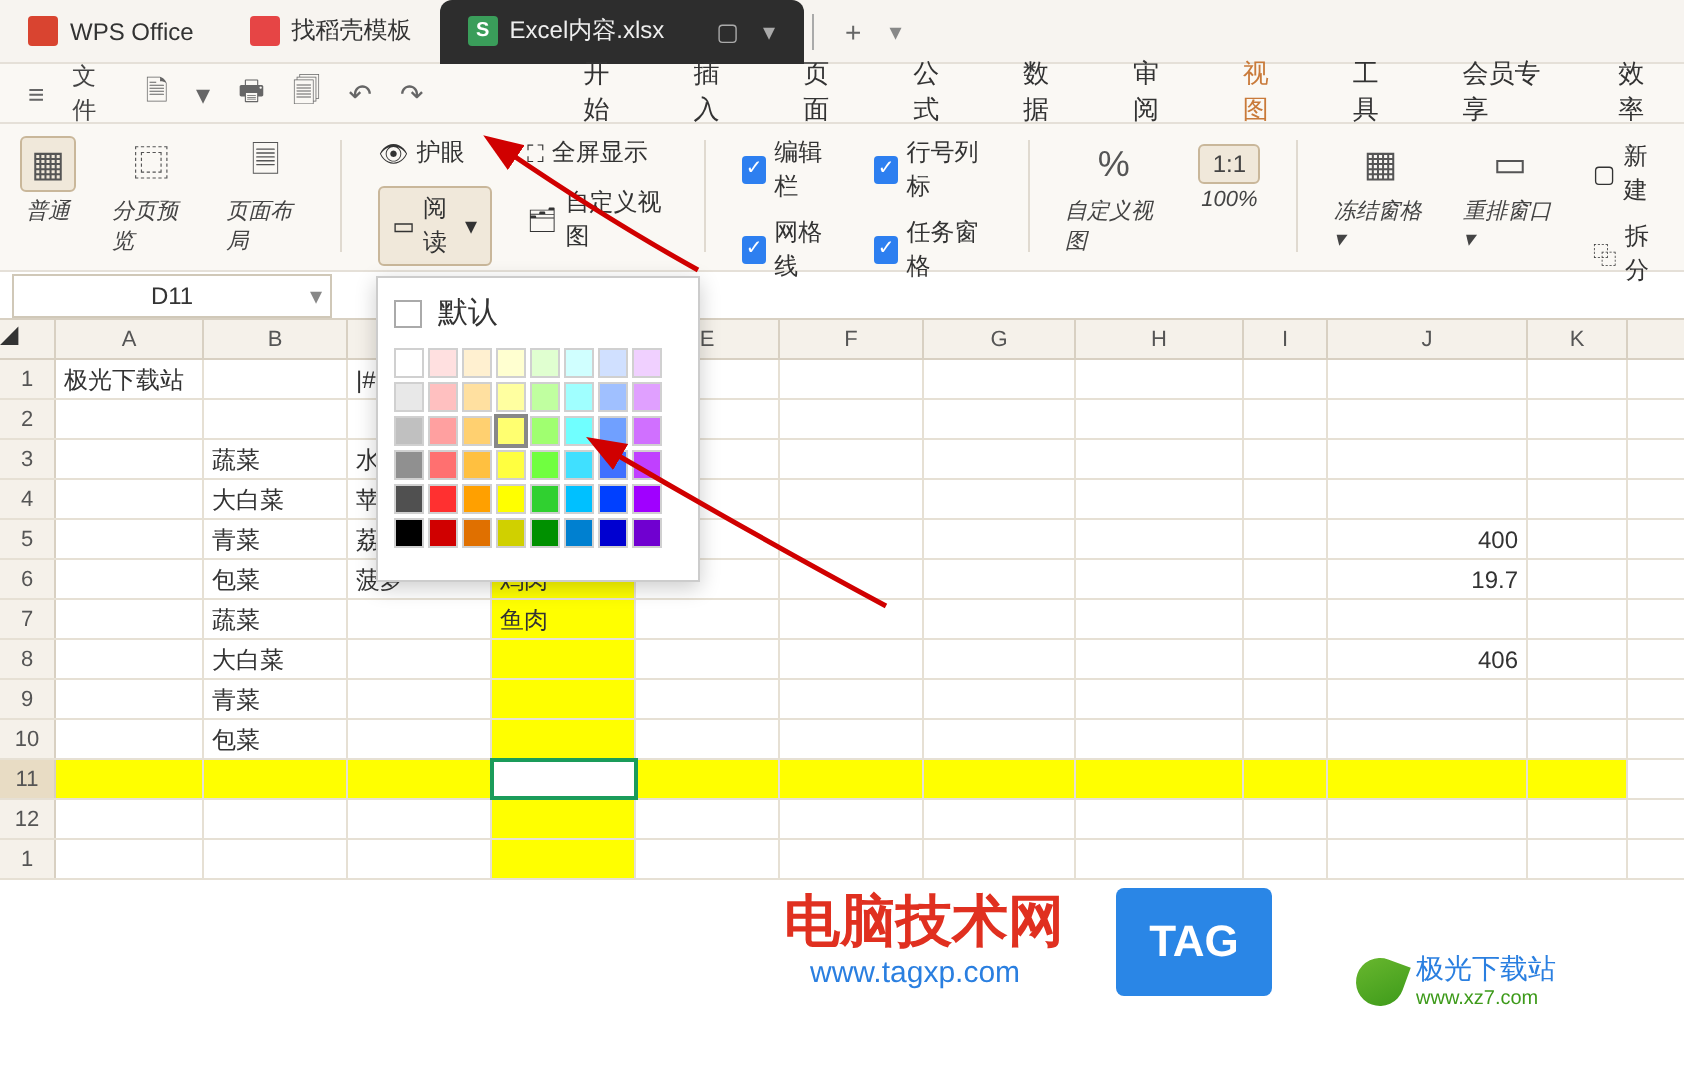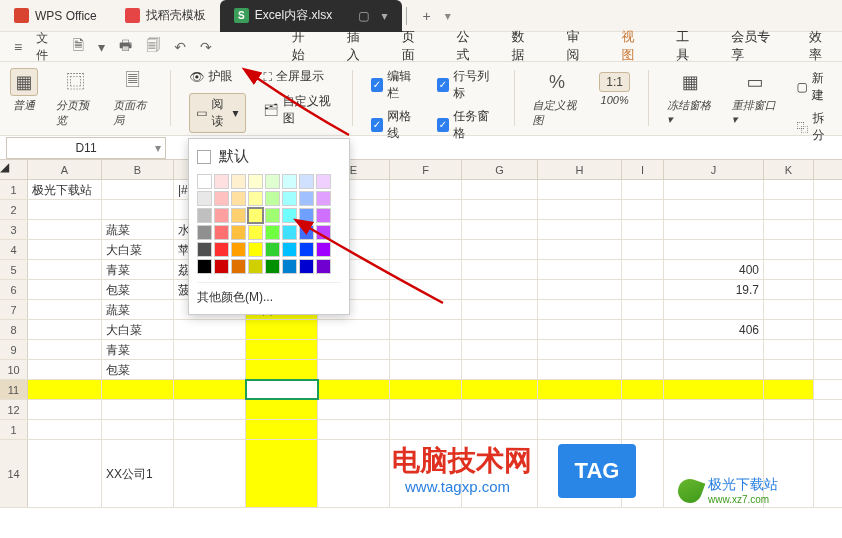--- a/index.html
+++ b/index.html
@@ -409,34 +409,20 @@
         <div class="cell c-g"></div>
         <div class="cell c-h"></div>
         <div class="cell c-i"></div>
         <div class="cell c-j"></div>
         <div class="cell c-k"></div>
       </div>
       <div class="row">
         <div class="rh">1</div>
         <div class="cell c-a"></div>
         <div class="cell c-b"></div>
-        <div class="cell c-c"></div>
-        <div class="cell c-d yellow"></div>
-        <div class="cell c-e"></div>
-        <div class="cell c-f"></div>
-        <div class="cell c-g"></div>
-        <div class="cell c-h"></div>
-        <div class="cell c-i"></div>
-        <div class="cell c-j"></div>
-        <div class="cell c-k"></div>
-      </div>
-      <div class="row row14">
-        <div class="rh">14</div>
-        <div class="cell c-a"></div>
-        <div class="cell c-b">XX公司1</div>
         <div class="cell c-c"></div>
         <div class="cell c-d yellow"></div>
         <div class="cell c-e"></div>
         <div class="cell c-f"></div>
         <div class="cell c-g"></div>
         <div class="cell c-h"></div>
         <div class="cell c-i"></div>
         <div class="cell c-j"></div>
         <div class="cell c-k"></div>
       </div>
@@ -491,21 +477,20 @@
       <div class="sw" style="background: rgb(160, 0, 255);"></div>
       <div class="sw" style="background: rgb(0, 0, 0);"></div>
       <div class="sw" style="background: rgb(208, 0, 0);"></div>
       <div class="sw" style="background: rgb(224, 112, 0);"></div>
       <div class="sw" style="background: rgb(208, 208, 0);"></div>
       <div class="sw" style="background: rgb(0, 144, 0);"></div>
       <div class="sw" style="background: rgb(0, 128, 208);"></div>
       <div class="sw" style="background: rgb(0, 0, 208);"></div>
       <div class="sw" style="background: rgb(112, 0, 208);"></div>
     </div>
-  <div class="picker-more">其他颜色(M)...</div>
 </div>
 
 <div class="arrow" style="left:244px;top:70px">
   <svg width="110" height="70">
       <defs>
         <marker id="ah1" markerWidth="10" markerHeight="10" refX="2" refY="3" orient="auto">
           <path d="M0,0 L0,6 L8,3 z" fill="#d00000"></path>
         </marker>
       </defs>
   <path d="M105,65 Q60,40 10,6" stroke="#d00000" stroke-width="2.5" fill="none" marker-end="url(#ah1)"></path>

